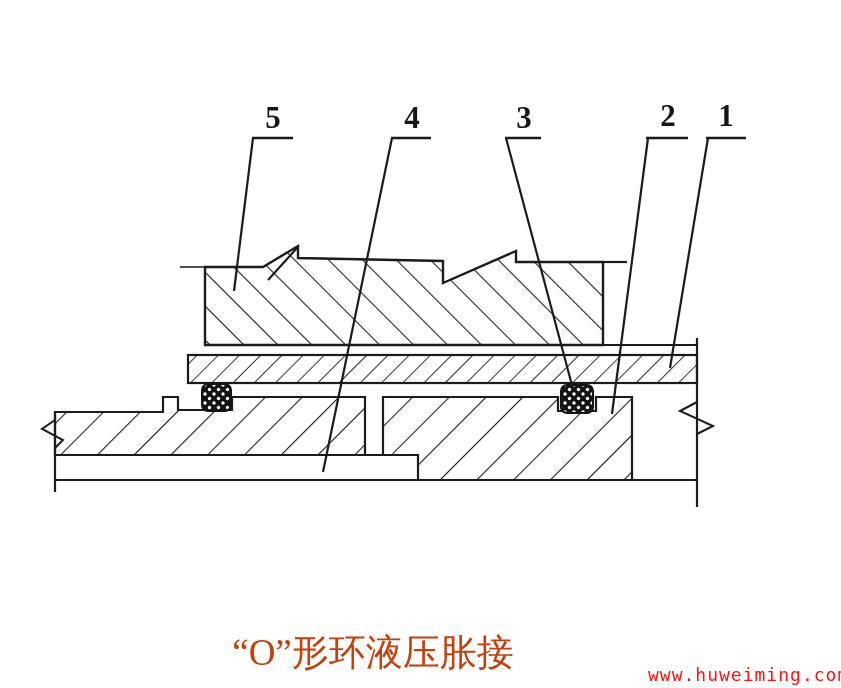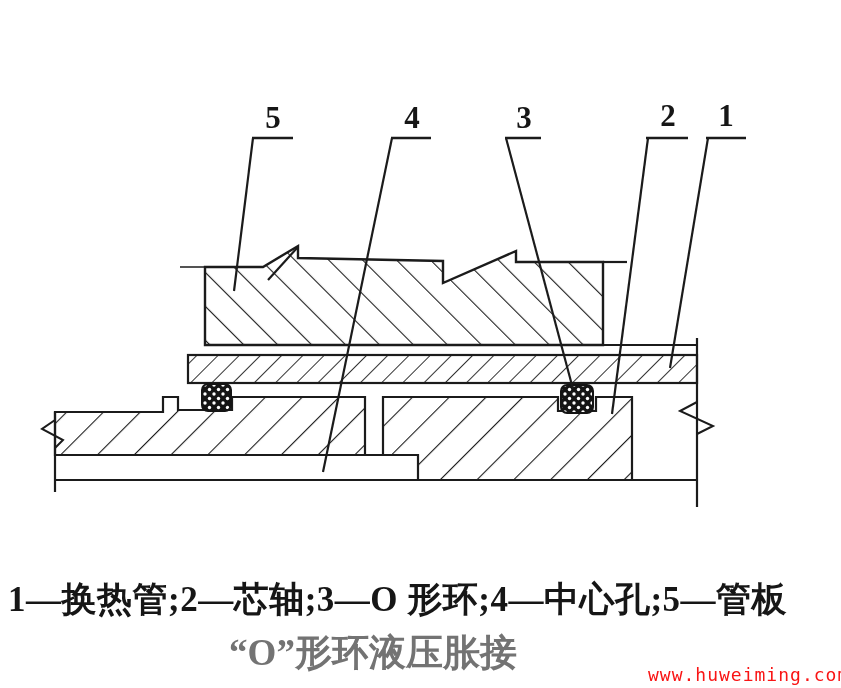--- a/index.html
+++ b/index.html
@@ -11,21 +11,21 @@
     overflow:hidden;
   }
   .drawing{position:absolute;left:0;top:0;}
   .legend-line{
     position:absolute;left:8px;top:576px;
     font-size:35px;font-weight:700;color:#161616;
     white-space:nowrap;letter-spacing:0.5px;
   }
   .caption-line{
     position:absolute;left:373px;top:628px;transform:translateX(-50%);
-    font-size:37px;font-weight:700;color:#737373;white-space:nowrap;
+    font-size:37px;font-weight:400;color:#c2410c;white-space:nowrap;
   }
   .watermark{
     position:absolute;left:648px;top:664px;
     font-family:"DejaVu Sans Mono","Liberation Mono",monospace;
     font-size:18px;letter-spacing:1px;white-space:nowrap;
   }
 </style>
 </head>
 <body>
 
@@ -97,19 +97,18 @@
 
     <g font-family="Liberation Serif, DejaVu Serif, serif" font-size="31" font-weight="bold" fill="#161616" text-anchor="middle">
       <text x="273" y="128">5</text>
       <text x="412" y="128">4</text>
       <text x="524" y="128">3</text>
       <text x="668" y="126">2</text>
       <text x="726" y="126">1</text>
     </g>
   </svg>
 
-  <div class="legend-line">1—换热管;2—芯轴;3—O 形环;4—中心孔;5—管板</div>
 
   <div class="caption-line">“O”形环液压胀接</div>
 
   <div class="watermark" style="color:#f91515;">www.huweiming.com</div>
 
 </div>
 
 </body></html>

